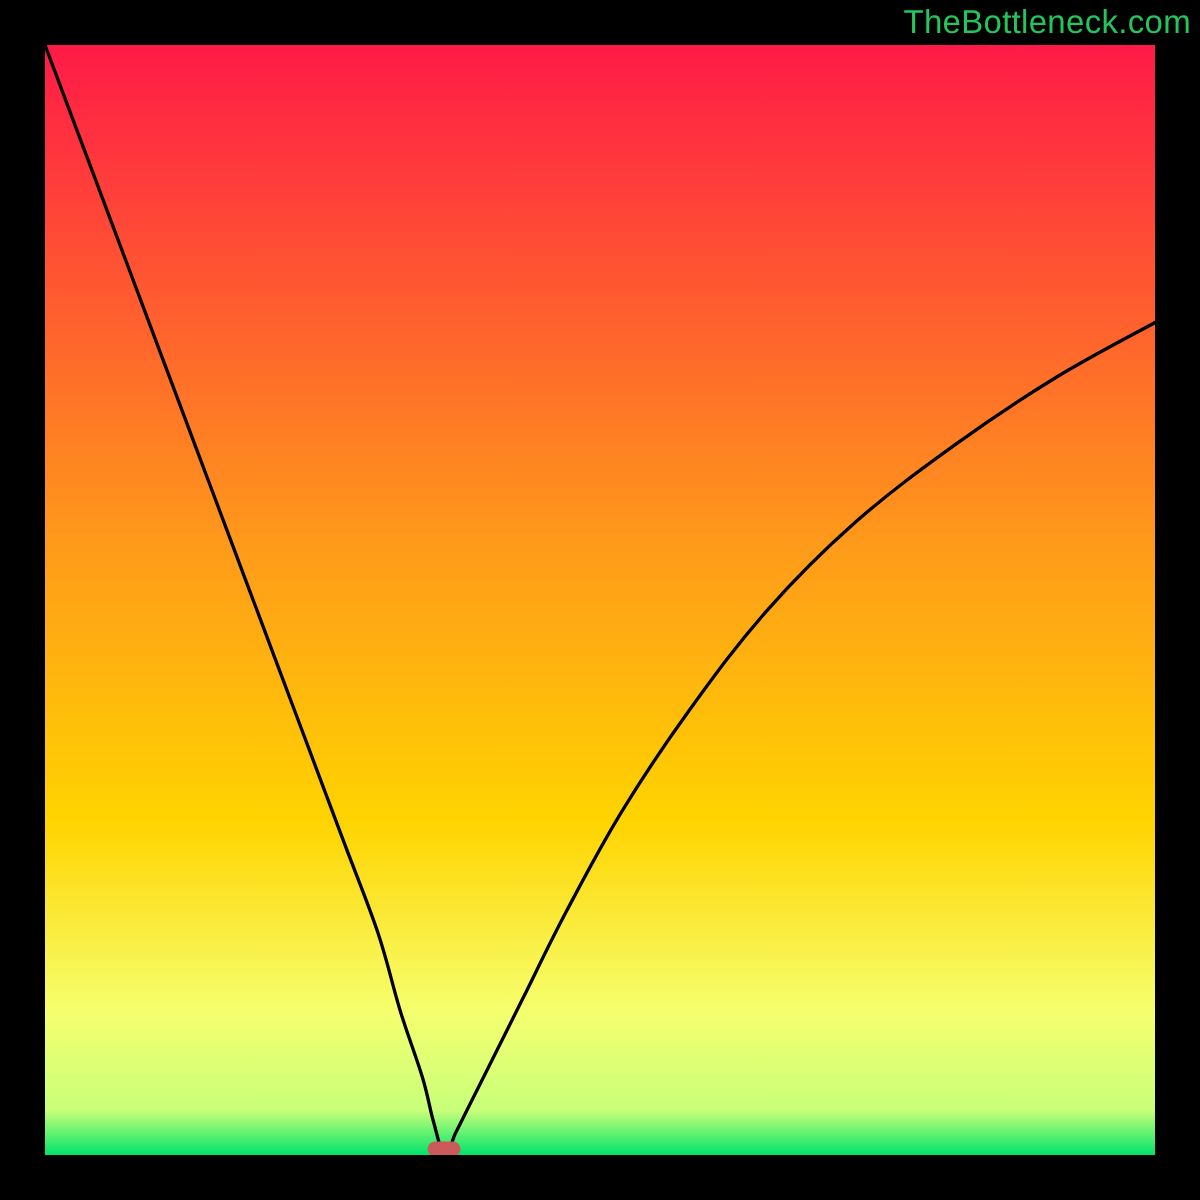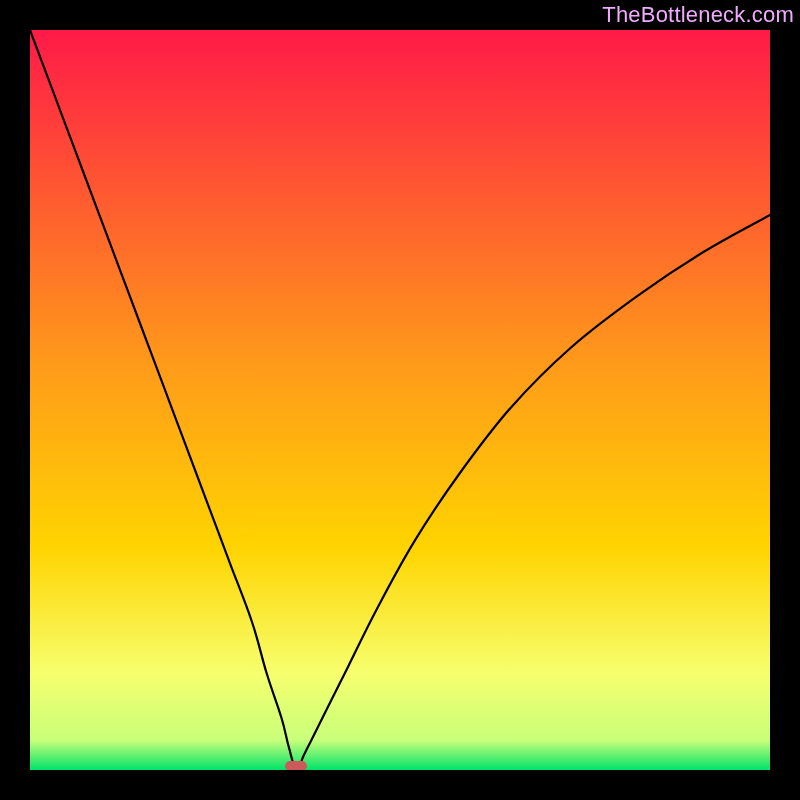--- a/index.html
+++ b/index.html
@@ -45,21 +45,21 @@
     position: absolute;
     width: 22px;
     height: 10px;
     border-radius: 5px;
     transform: translate(-50%, -50%);
   }
   .attribution {
     position: absolute;
     top: 2px;
     right: 6px;
-    color: #f0abfc;
+    color: #22c55e;
     font-size: 22px;
     font-weight: 400;
     letter-spacing: 0.2px;
   }
 </style>
 </head>
 <body>
 
 <div class="frame">
 

